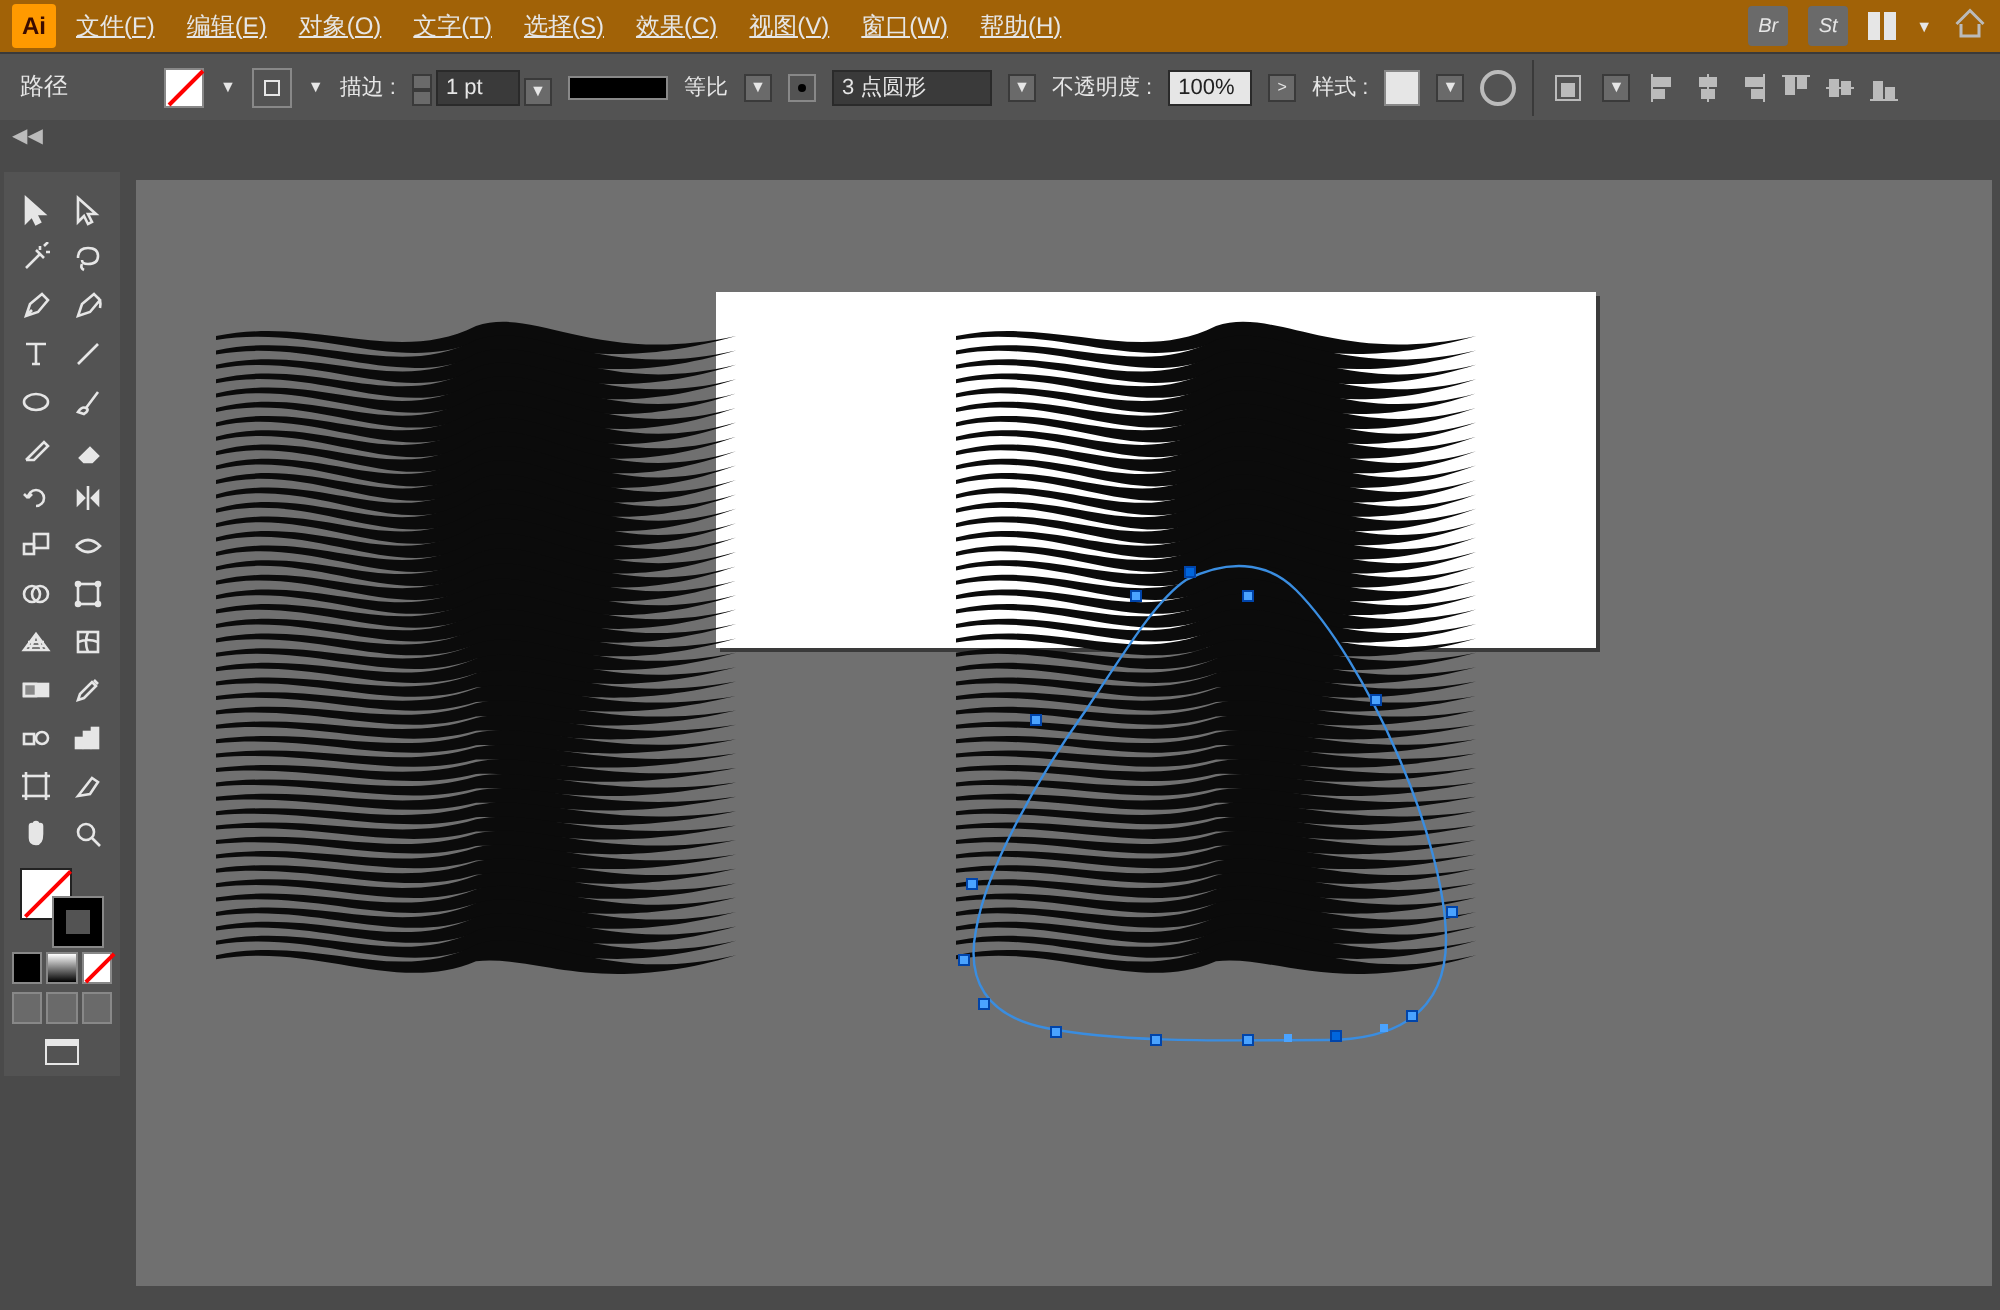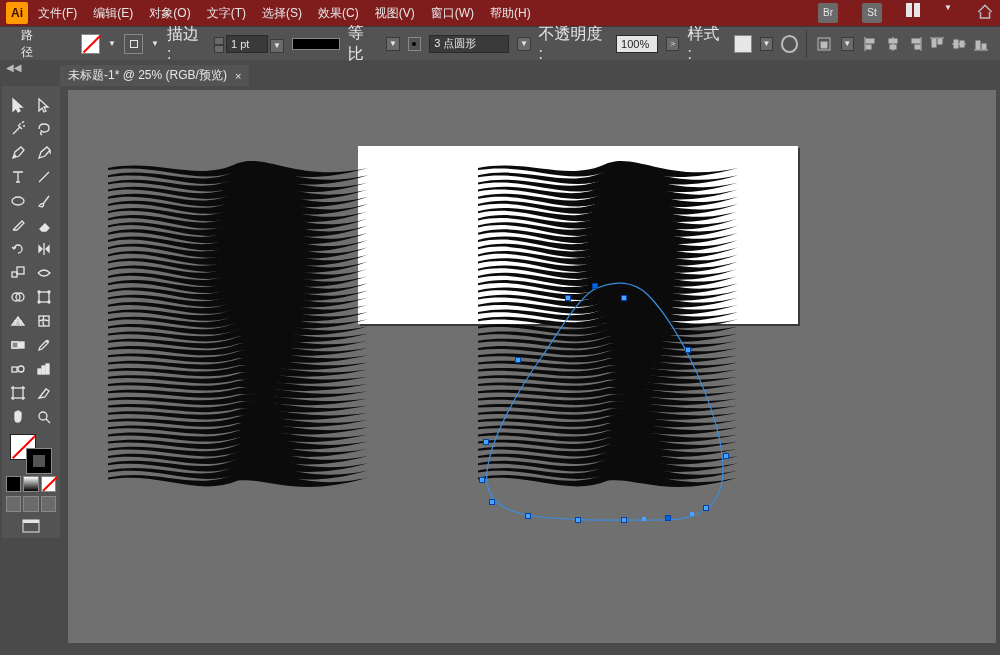--- a/index.html
+++ b/index.html
@@ -1,35 +1,35 @@
 <!DOCTYPE html>
 <html><head>
 <meta charset="utf-8">
 <style>
   * { box-sizing: border-box; margin: 0; padding: 0; font-family: "Microsoft YaHei", sans-serif; }
   body { width: 1000px; height: 655px; background: #4a4a4a; overflow: hidden; position: relative; }
 
   
-  .menubar { height: 26px; background: #7f1d1d; display: flex; align-items: center; padding: 0 6px; gap: 4px; }
+  .menubar { height: 26px; background: #a16207; display: flex; align-items: center; padding: 0 6px; gap: 4px; }
   .app-icon { width: 22px; height: 22px; background: #ff9a00; color: #3b0c00; font-weight: bold; display: flex; align-items: center; justify-content: center; font-size: 12px; border-radius: 2px; }
-  .menu-item { color: #e6e6e6; font-size: 12px; padding: 0 6px; cursor: pointer; }
-  .menubar-right { margin-left: auto; display: flex; align-items: flex-start; gap: 24px; }
+  .menu-item { color: #e6e6e6; font-size: 12px; padding: 0 6px; cursor: pointer; text-decoration: underline; }
+  .menubar-right { margin-left: auto; display: flex; align-items: center; gap: 10px; font-style: italic; }
   .sq-btn { width: 20px; height: 20px; background: #6a6a6a; color: #e6e6e6; font-size: 10px; display: flex; align-items: center; justify-content: center; border-radius: 2px; }
   .layout-btn { display: flex; gap: 2px; }
   .layout-btn .b { width: 6px; height: 14px; background: #e6e6e6; }
   .search-icon { color: #e6e6e6; font-size: 14px; }
 
   
   .controlbar { height: 34px; background: #535353; border-top: 1px solid #3a3a3a; display: flex; align-items: center; padding: 0 10px; gap: 8px; }
   .path-label { color: #e6e6e6; font-size: 12px; margin-right: 40px; text-align: right; }
   .swatch { width: 20px; height: 20px; background: #fff; position: relative; border: 1px solid #888; }
   .swatch::after { content:""; position:absolute; left:-2px; top:8px; width:24px; height:2px; background:red; transform: rotate(-45deg); }
   .swatch-inner { width: 20px; height: 20px; border: 1px solid #888; display:flex; align-items:center; justify-content:center; background:#535353; }
   .swatch-inner .sq { width:8px; height:8px; border:1px solid #e6e6e6; }
-  .ctrl-label { color: #e6e6e6; font-size: 16px; }
+  .ctrl-label { color: #e6e6e6; font-size: 11px; }
   .spinner { display:flex; align-items:flex-end; gap:2px; }
   .spinner-btns { display:flex; flex-direction:column; }
   .spinner-btns .t, .spinner-btns .b { width:10px; height:8px; background:#6a6a6a; border:1px solid #3a3a3a; }
   .spinner-input { width: 42px; height: 18px; background: #3a3a3a; color: #e6e6e6; border: 1px solid #2a2a2a; font-size: 11px; padding: 0 4px; }
   .dd { width: 14px; height: 14px; background:#6a6a6a; display:flex; align-items:center; justify-content:center; font-size:8px; color:#e6e6e6; border:1px solid #3a3a3a; }
   .stroke-preview { width: 50px; height: 12px; background:#000; border:1px solid #888; }
   .dash-preview { width: 14px; height: 14px; border:1px solid #888; display:flex; align-items:center; justify-content:center; }
   .dash-preview .d { width: 4px; height:4px; background:#000; border-radius:50%; }
   .profile-input { width: 80px; height: 18px; background: #3a3a3a; color: #e6e6e6; border: 1px solid #2a2a2a; font-size: 11px; padding: 0 4px; }
   .opacity-input { width: 42px; height: 18px; background: #e6e6e6; color: #222; border: 1px solid #2a2a2a; font-size: 11px; padding: 0 4px; }
@@ -186,24 +186,20 @@
           <line x1="1" y1="14" x2="15" y2="14" stroke="#bbb"></line>
           <rect x="3" y="5" width="4" height="8" fill="#bbb"></rect>
           <rect x="9" y="8" width="4" height="5" fill="#bbb"></rect>
         </svg>
       </div>
   </div>
 </div>
 
 <div class="tabbar-area">
   <div class="panel-toggle">◀◀</div>
-  <div class="doc-tab">
-    <span>未标题-1* @ 25% (RGB/预览)</span>
-    <span class="x">×</span>
-  </div>
 </div>
 
 <div class="toolbox">
   <div class="hdr"></div>
   <div class="tool">
       <svg viewBox="0 0 16 16">
         <path d="M3 2 L3 14 L6 11 L8 15 L10 14 L8 10 L12 10 Z" fill="#e6e6e6"></path>
       </svg>
     </div>
   <div class="tool">

